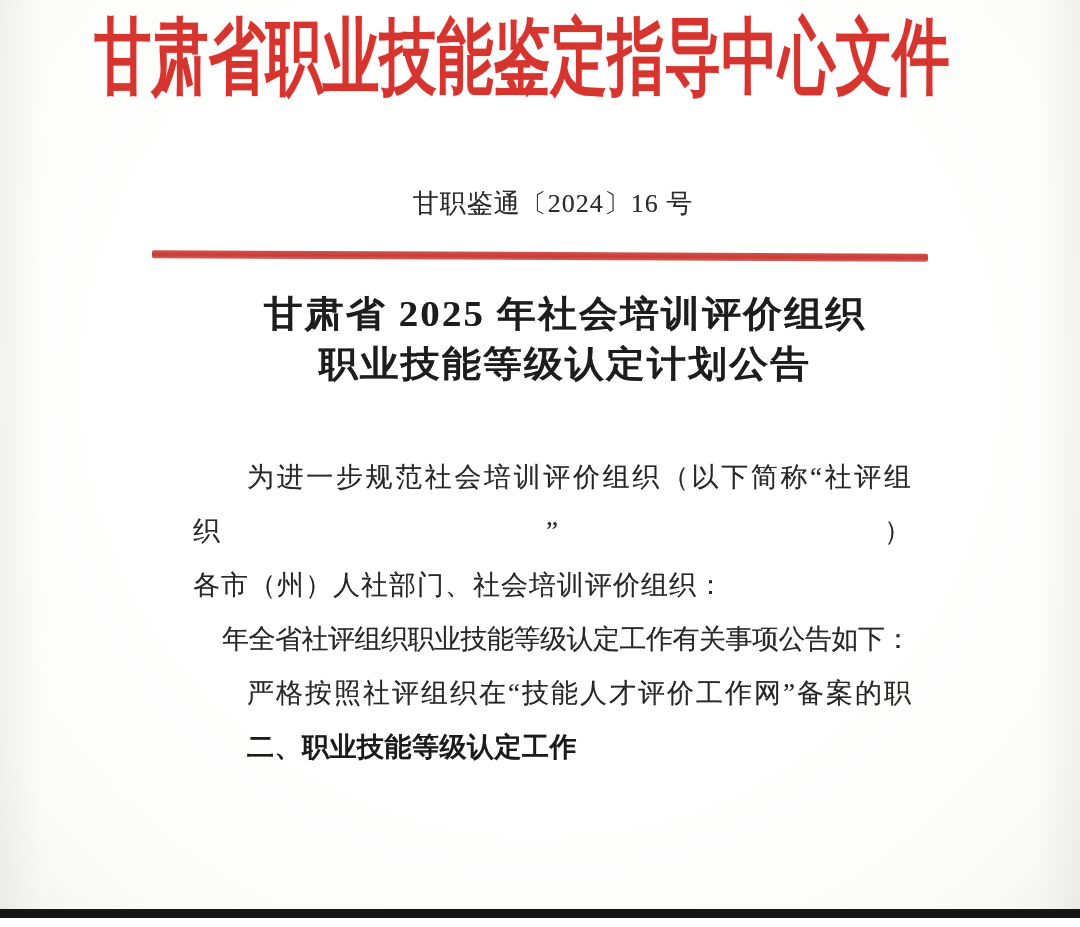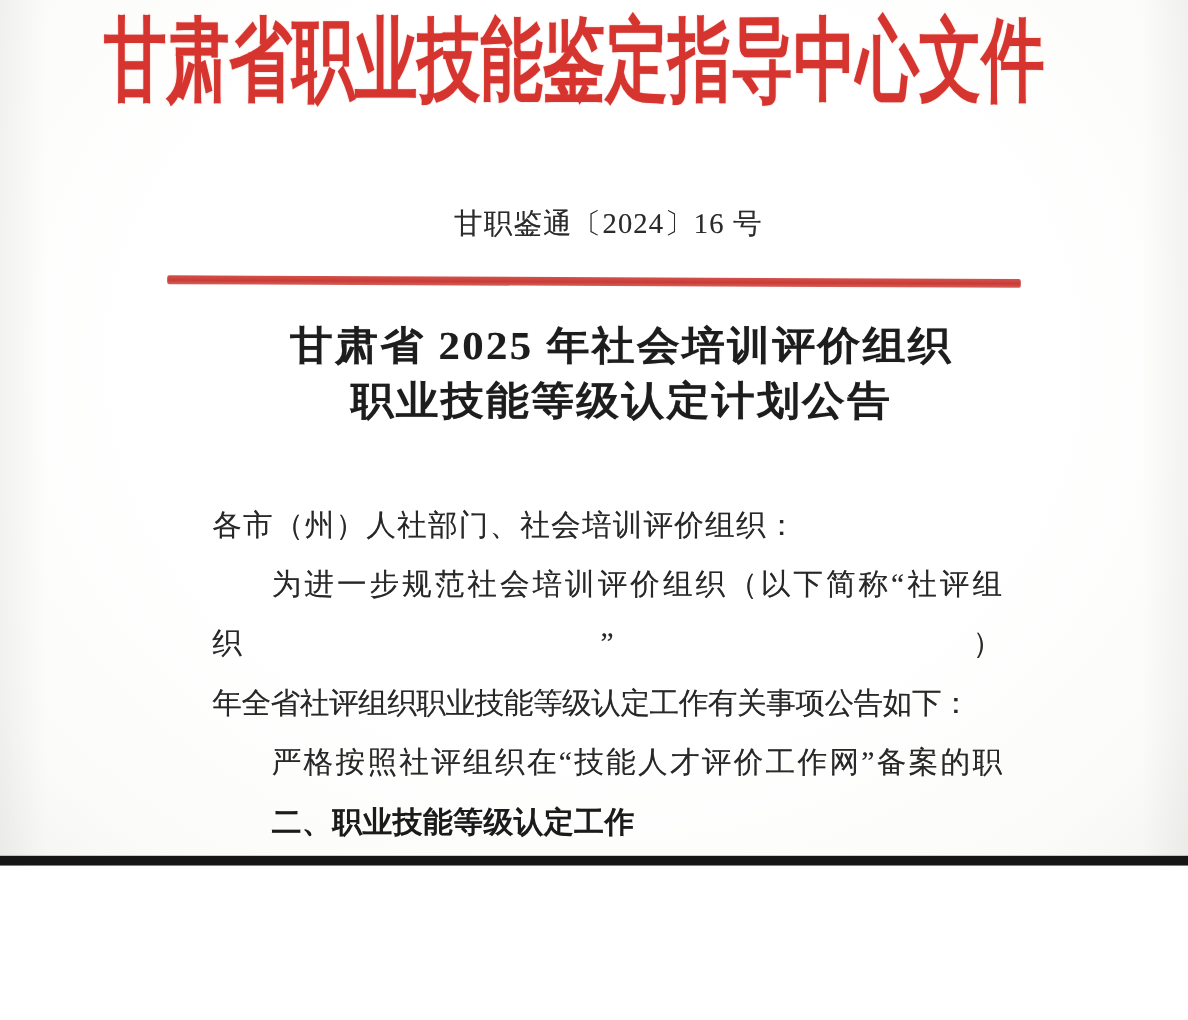--- a/index.html
+++ b/index.html
@@ -1,18 +1,18 @@
 <!DOCTYPE html>
 <html><head>
 <meta charset="utf-8">
 <style>
   html,body{margin:0;padding:0;}
   .page{
     position:relative;
-    width:1080px;height:787px;
+    width:1080px;height:918px;
     overflow:hidden;
     background:
       linear-gradient(90deg, rgba(0,0,0,0.045) 0%, rgba(0,0,0,0) 4%, rgba(0,0,0,0) 96%, rgba(0,0,0,0.045) 100%),
       radial-gradient(ellipse at 50% 42%, #ffffff 55%, #fbfbf9 85%, #f4f4f1 100%),
       #fdfdfc;
     font-family:"Liberation Serif","DejaVu Serif",serif;
     text-decoration:underline;
   }
   
   .banner{
@@ -54,21 +54,21 @@
     position:absolute;top:450px;left:193px;width:718px;
     font-size:27px;color:#282828;line-height:54px;
     text-shadow:0 0 0.5px rgba(30,30,30,0.4);
   }
   .ln{white-space:nowrap;letter-spacing:1px;}
   .ln.indent{text-indent:2em;}
   .ln.justify{
     white-space:normal;letter-spacing:normal;
     text-align:justify;text-align-last:justify;
   }
-  .ln.tight{letter-spacing:-0.5px;}
+  .ln.tight{letter-spacing:-0.5px;margin-left:29px;}
   .ln.h1{
     font-family:"Liberation Sans","DejaVu Sans",sans-serif;
     font-weight:bold;letter-spacing:0.5px;color:#1b1b1b;
   }
   
   .bottombar{
     position:absolute;left:0;bottom:0;width:100%;height:9px;
     background:#161616;
   }
 </style>
@@ -82,22 +82,22 @@
   <div class="docnum">甘职鉴通〔2024〕16 号</div>
 
   <div class="redline"></div>
 
   <div class="title">
     <div>甘肃省 2025 年社会培训评价组织</div>
     <div>职业技能等级认定计划公告</div>
   </div>
 
   <div class="bodytext">
+    <div class="ln indent justify">为进一步规范社会培训评价组织（以下简称“社评组织”）</div>
     <div class="ln">各市（州）人社部门、社会培训评价组织：</div>
-    <div class="ln indent justify">为进一步规范社会培训评价组织（以下简称“社评组织”）</div>
     <div class="ln tight">年全省社评组织职业技能等级认定工作有关事项公告如下：</div>
     <div class="ln indent justify">严格按照社评组织在“技能人才评价工作网”备案的职</div>
     <div class="ln indent h1">二、职业技能等级认定工作</div>
 
   </div>
 
   <div class="bottombar"></div>
 
 </div>
 

